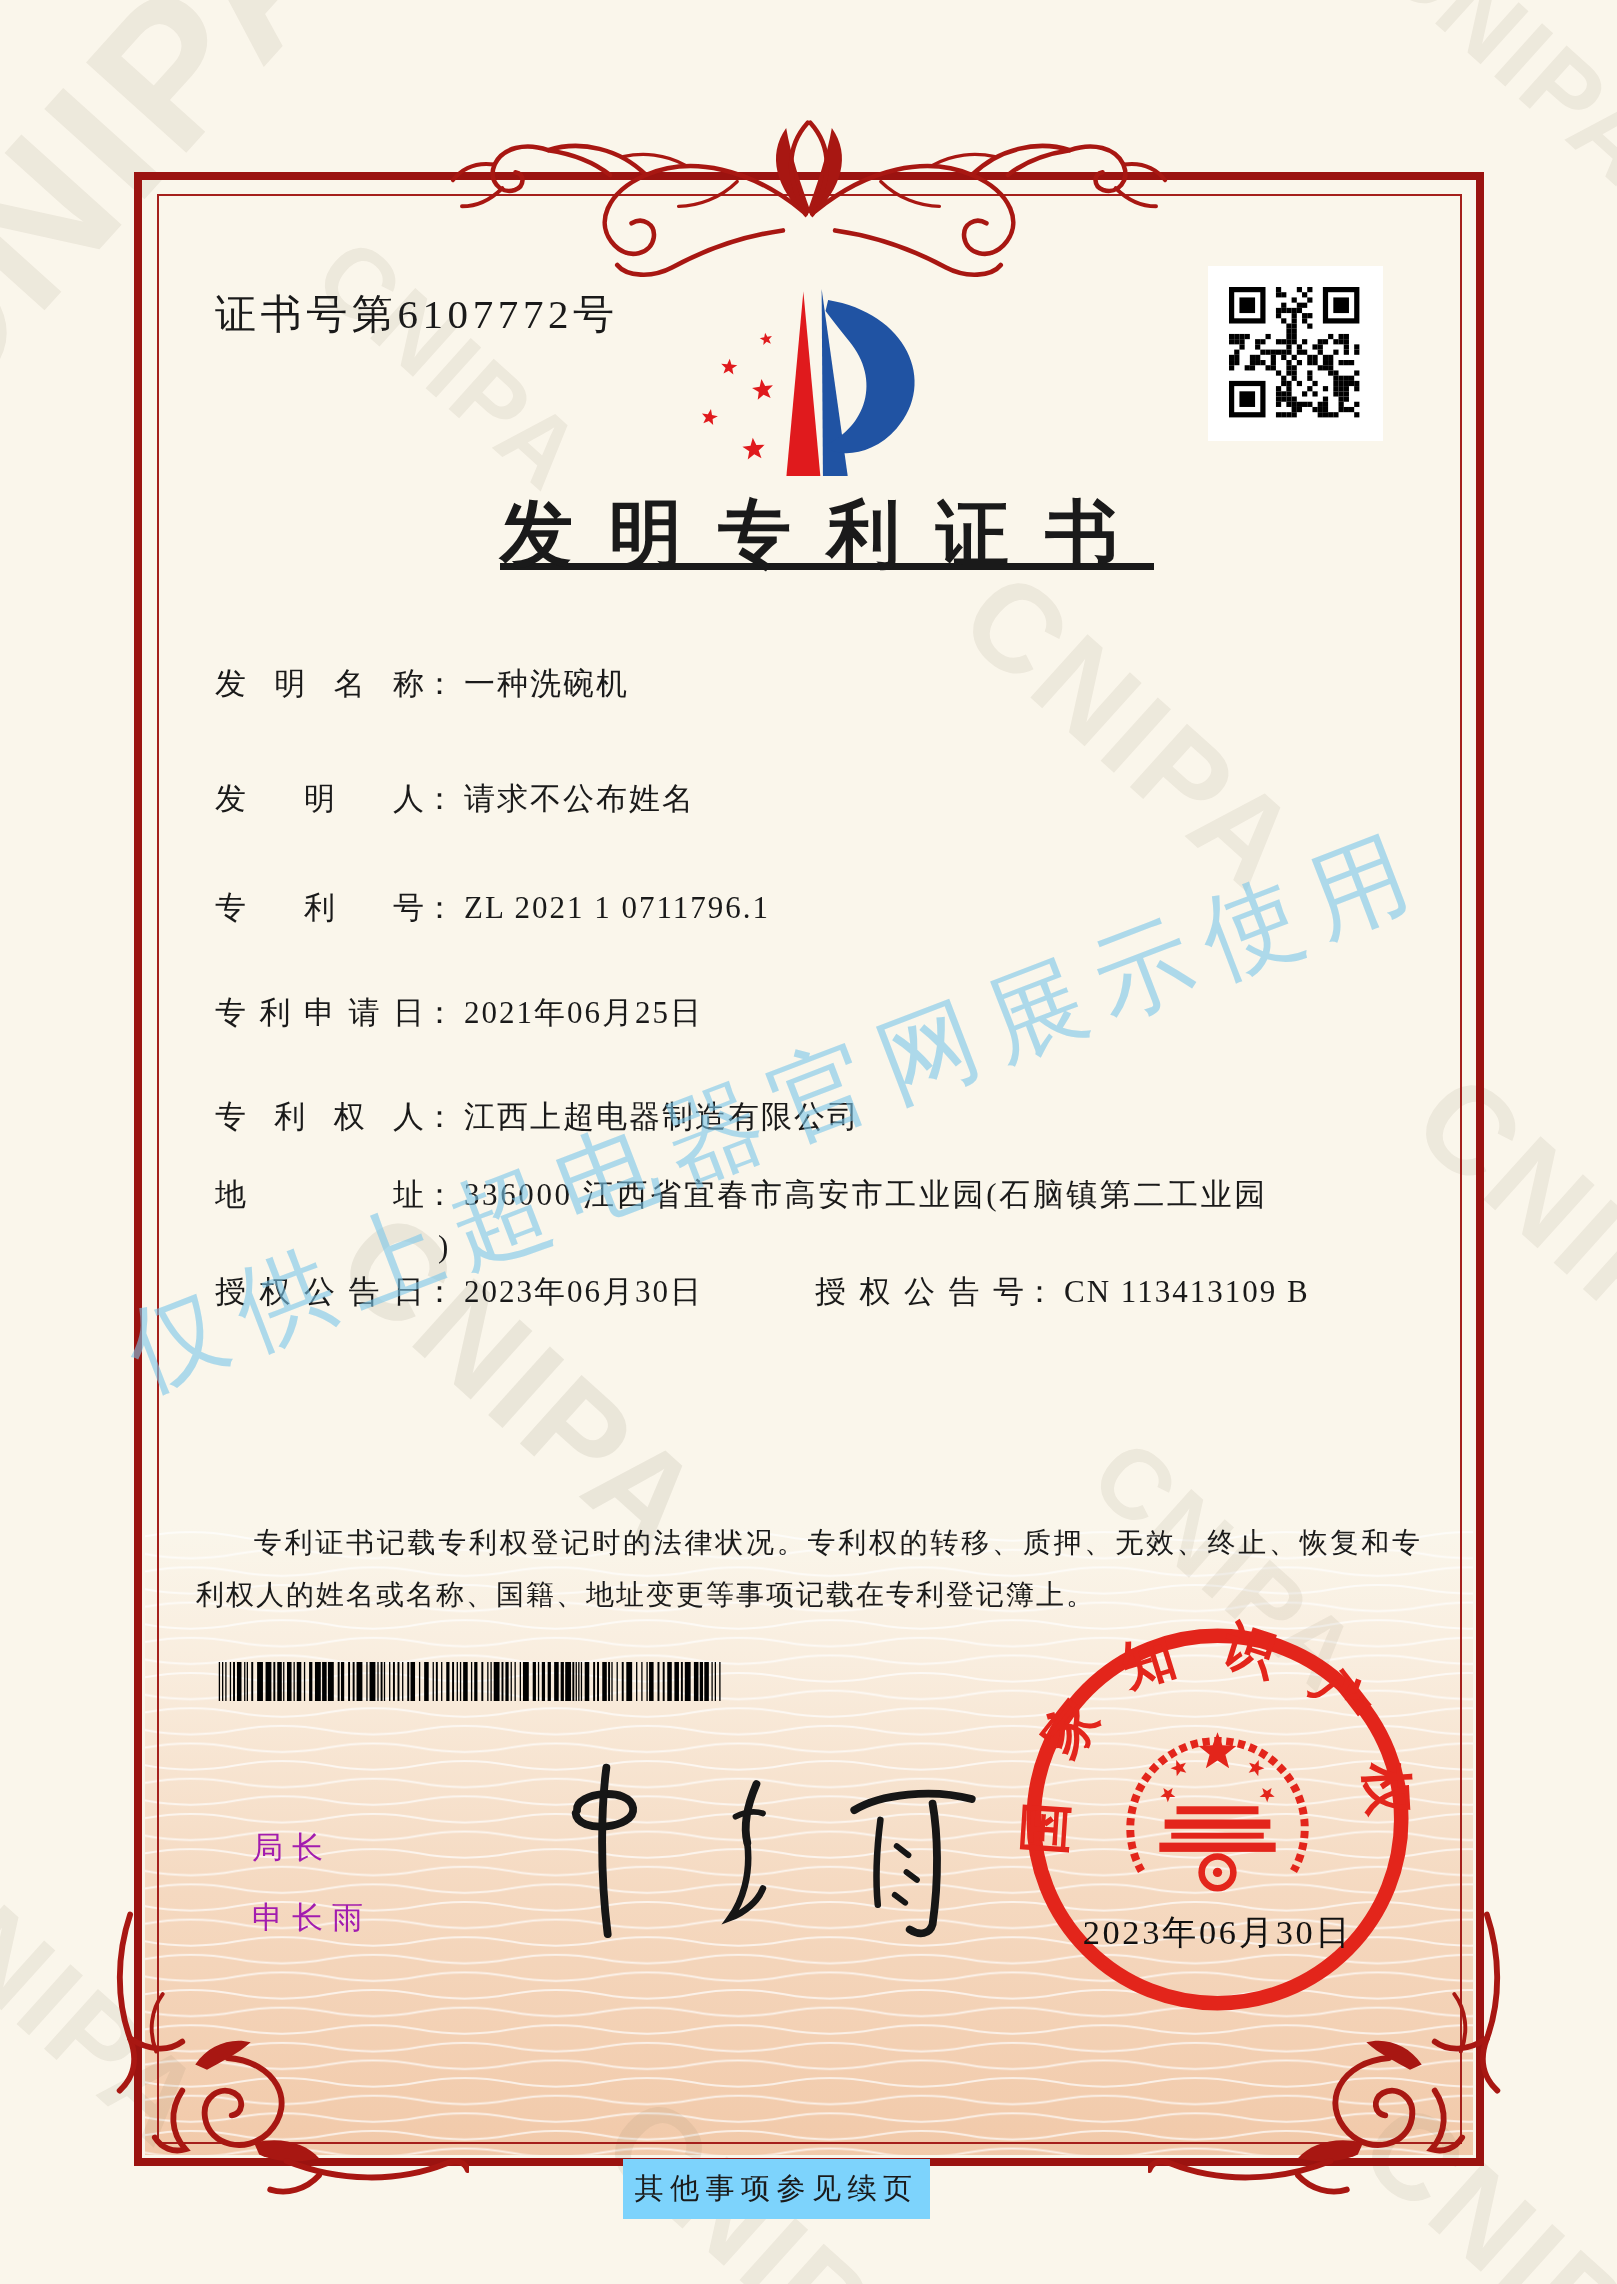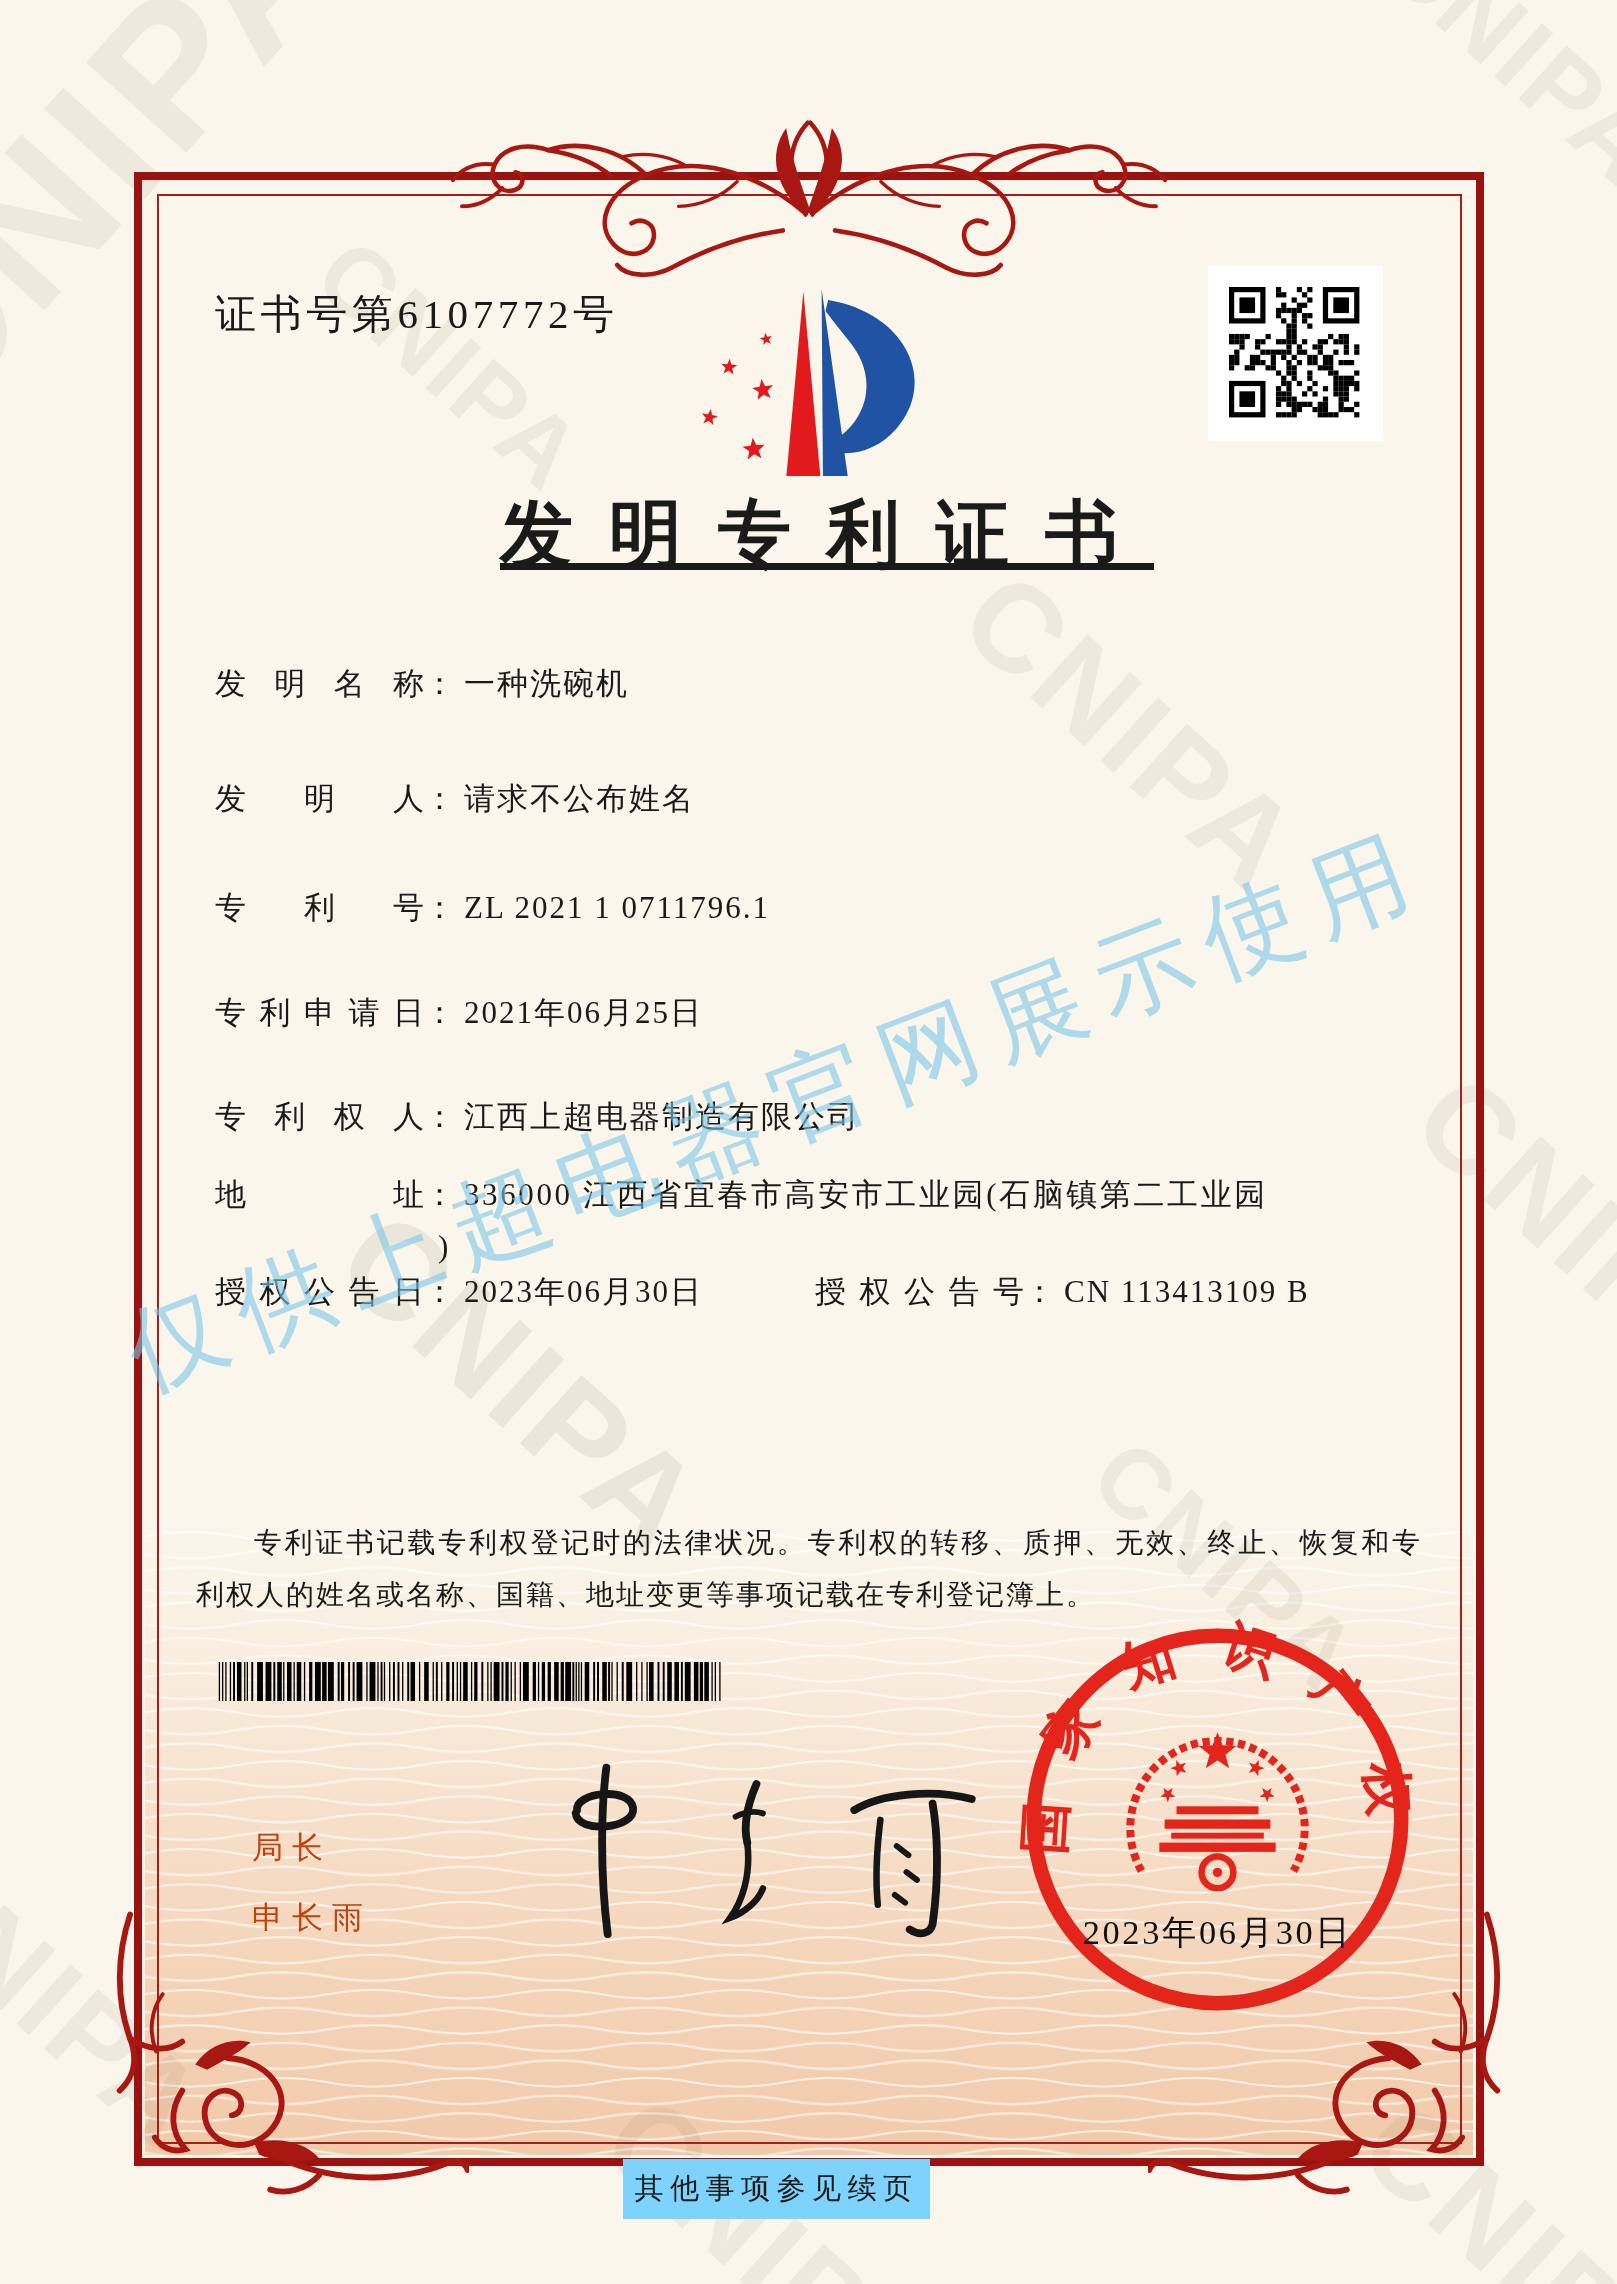--- a/index.html
+++ b/index.html
@@ -31,21 +31,21 @@
   .row{position:absolute;left:215px;height:42px;font-size:31px;z-index:10;white-space:nowrap;}
   .lbl{display:inline-flex;justify-content:space-between;width:209px;vertical-align:top;}
   .col{display:inline-block;}
   .val{display:inline-block;margin-left:9px;letter-spacing:2px;}
   .row2col .rt{position:absolute;left:600px;top:0;}
   .addr2{position:absolute;left:438px;top:1229px;font-size:31px;z-index:10;}
   .para{position:absolute;left:196px;width:1226px;font-size:28px;line-height:52px;
         text-align:justify;letter-spacing:2px;z-index:10;}
   .para .ind{display:inline-block;width:57px;}
   .director{position:absolute;left:252px;font-size:31px;letter-spacing:9px;z-index:10;
-            font-family:"Liberation Sans", sans-serif;font-weight:500;color:#c2410c;}
+            font-family:"Liberation Sans", sans-serif;font-weight:500;color:#a21caf;}
   .page-ind{position:absolute;left:0;top:2092px;width:100%;text-align:center;font-size:25.4px;
             letter-spacing:2.6px;z-index:12;}
   .note-box{position:absolute;left:623px;top:2159px;width:307px;height:60px;background:#7dd3fc;
             z-index:12;display:flex;align-items:center;justify-content:center;}
   .note-box span{font-size:29px;letter-spacing:6.5px;}
   .qr-box{position:absolute;left:1208px;top:266px;width:175px;height:175px;background:#ffffff;z-index:10;}
   .sig{z-index:11;}
   .seal{z-index:20;}
 </style>
 </head>

